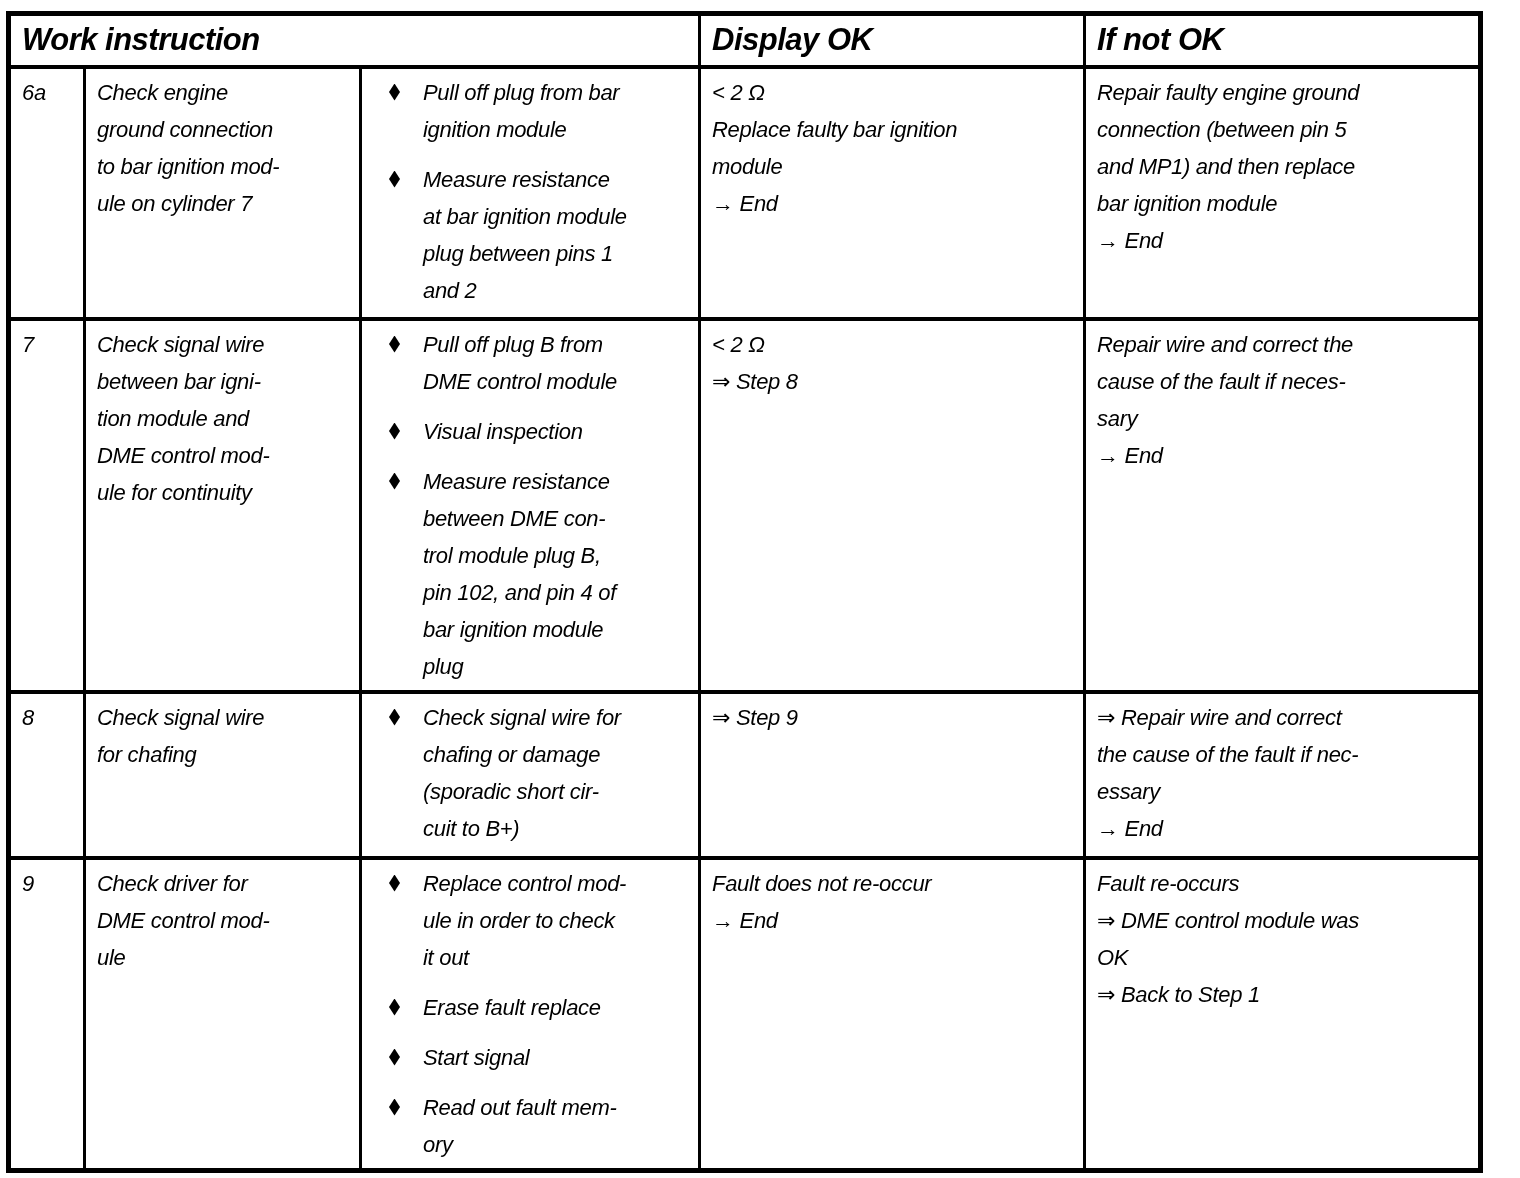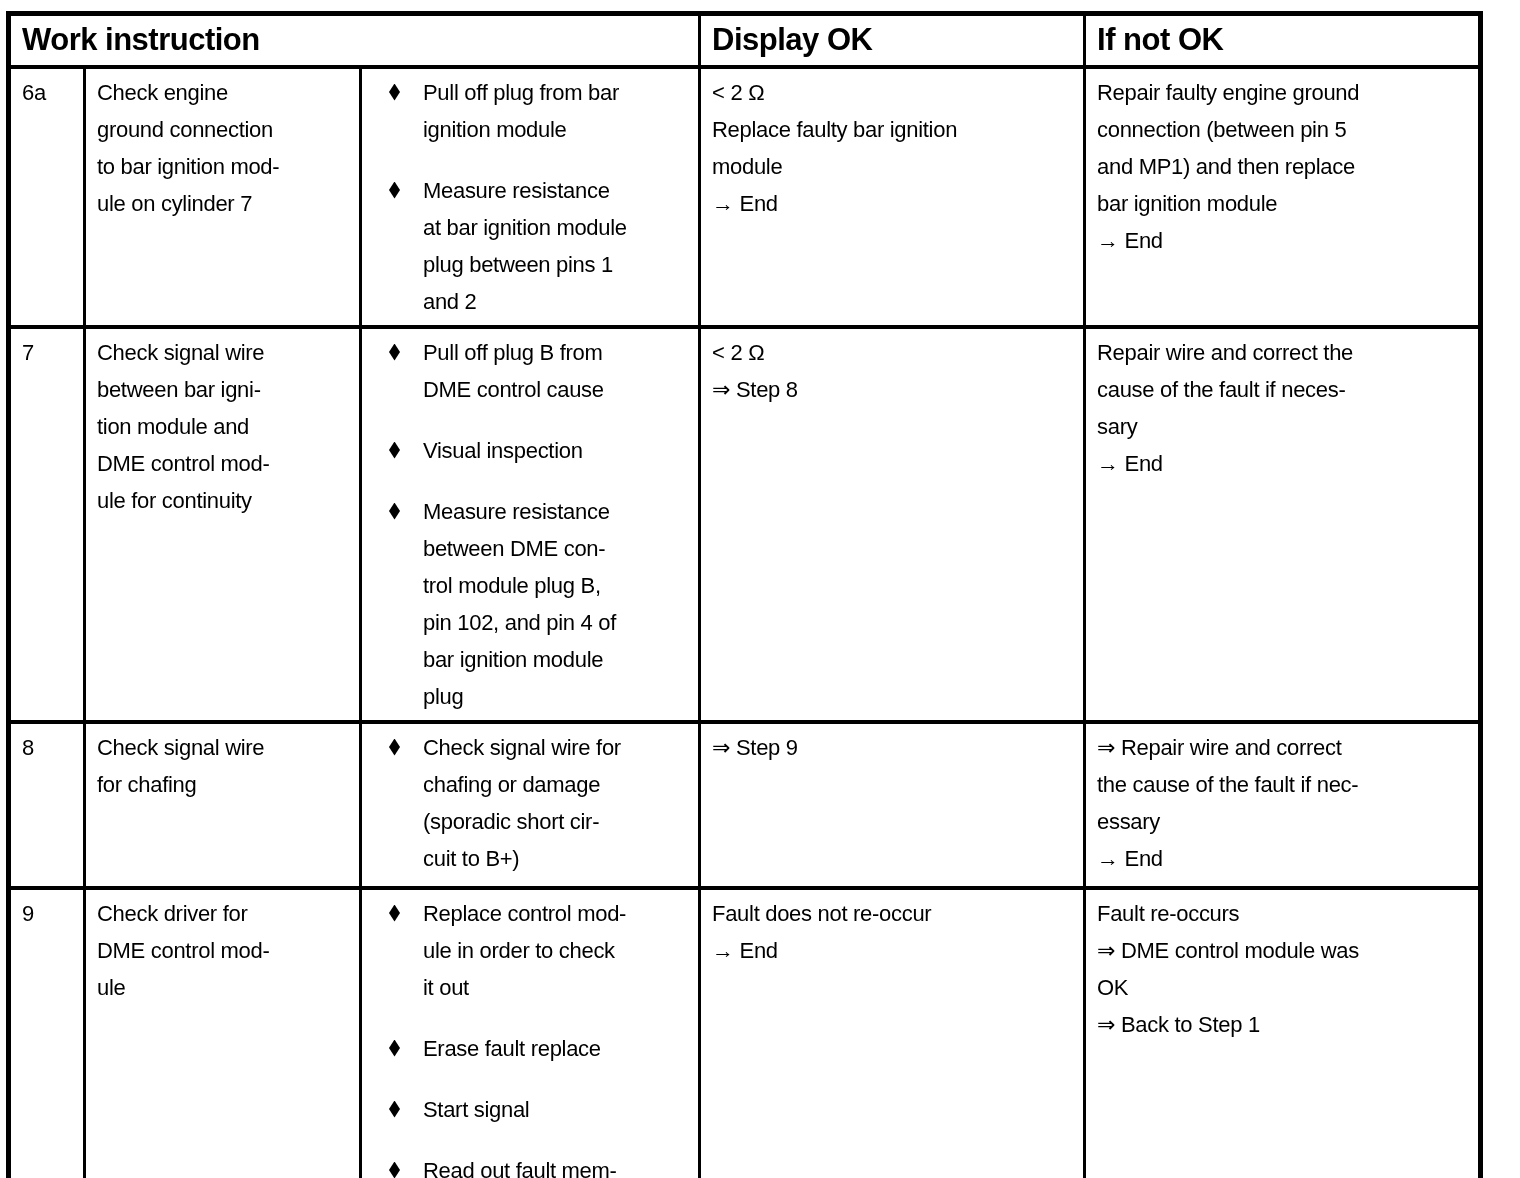--- a/index.html
+++ b/index.html
@@ -7,20 +7,21 @@
     padding: 0;
     background: #ffffff;
   }
   .page {
     position: relative;
     width: 1520px;
     height: 1178px;
     background: #ffffff;
     font-family: "Liberation Sans", "DejaVu Sans", sans-serif;
     color: #000000;
+    font-style: italic;
   }
   table.work-table {
     position: absolute;
     left: 6px;
     top: 11px;
     width: 1472px;
     box-sizing: border-box;
     table-layout: fixed;
     border-collapse: collapse;
     border: 5px solid #000;
@@ -62,21 +63,21 @@
   td.cell-actions { padding-left: 25px; }
   ul.actions {
     list-style: none;
     margin: 0;
     padding: 0;
   }
   ul.actions li {
     position: relative;
     padding-left: 36px;
   }
-  ul.actions li + li { margin-top: 24px; }
+  ul.actions li + li { margin-top: 13px; }
   .bullet {
     position: absolute;
     left: 2px;
     top: 10px;
     width: 11px;
     height: 17px;
     background: #000;
     clip-path: polygon(50% 0, 100% 50%, 50% 100%, 0 50%);
   }
 </style>
@@ -142,21 +143,21 @@
     <td class="cell-check">
       <div class="txt">Check signal wire
 between bar igni-
 tion module and
 DME control mod-
 ule for continuity</div>
     </td>
     <td class="cell-actions">
       <ul class="actions">
               <li><span class="bullet"></span><span class="txt">Pull off plug B from
-DME control cause</span></li>
+DME control module</span></li>
               <li><span class="bullet"></span><span class="txt">Visual inspection</span></li>
               <li><span class="bullet"></span><span class="txt">Measure resistance
 between DME con-
 trol module plug B,
 pin 102, and pin 4 of
 bar ignition module
 plug</span></li>
             </ul>
     </td>
     <td class="cell-ok">

